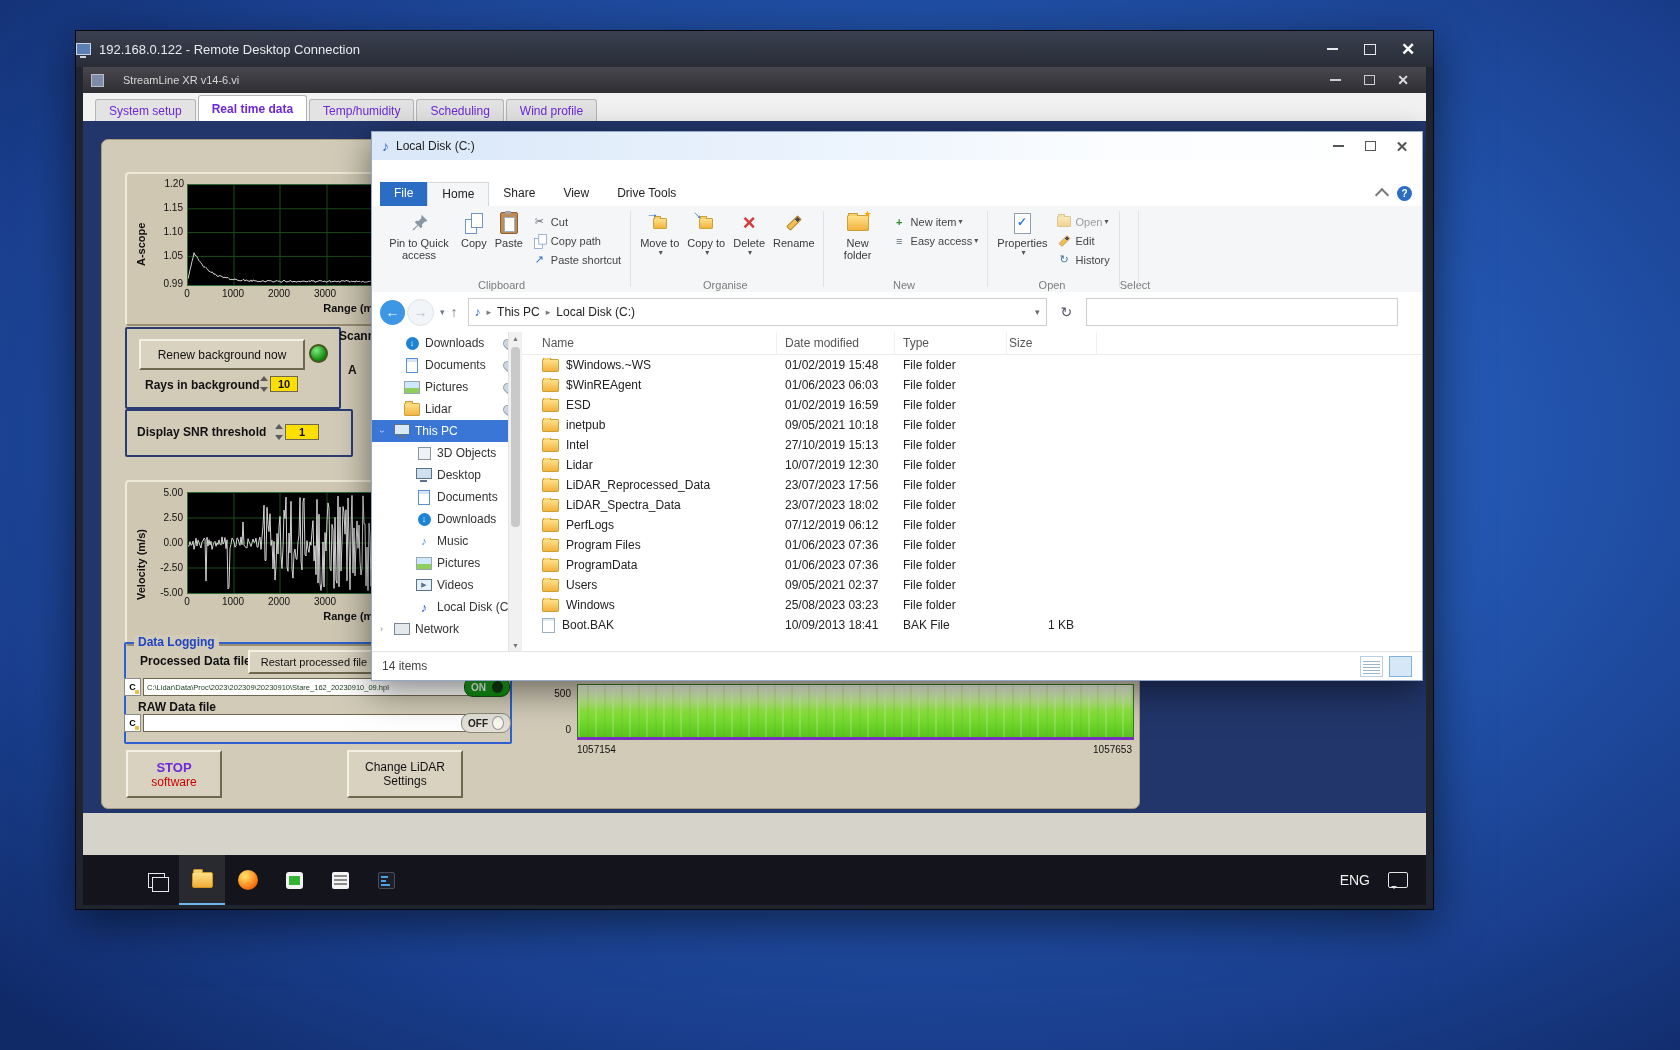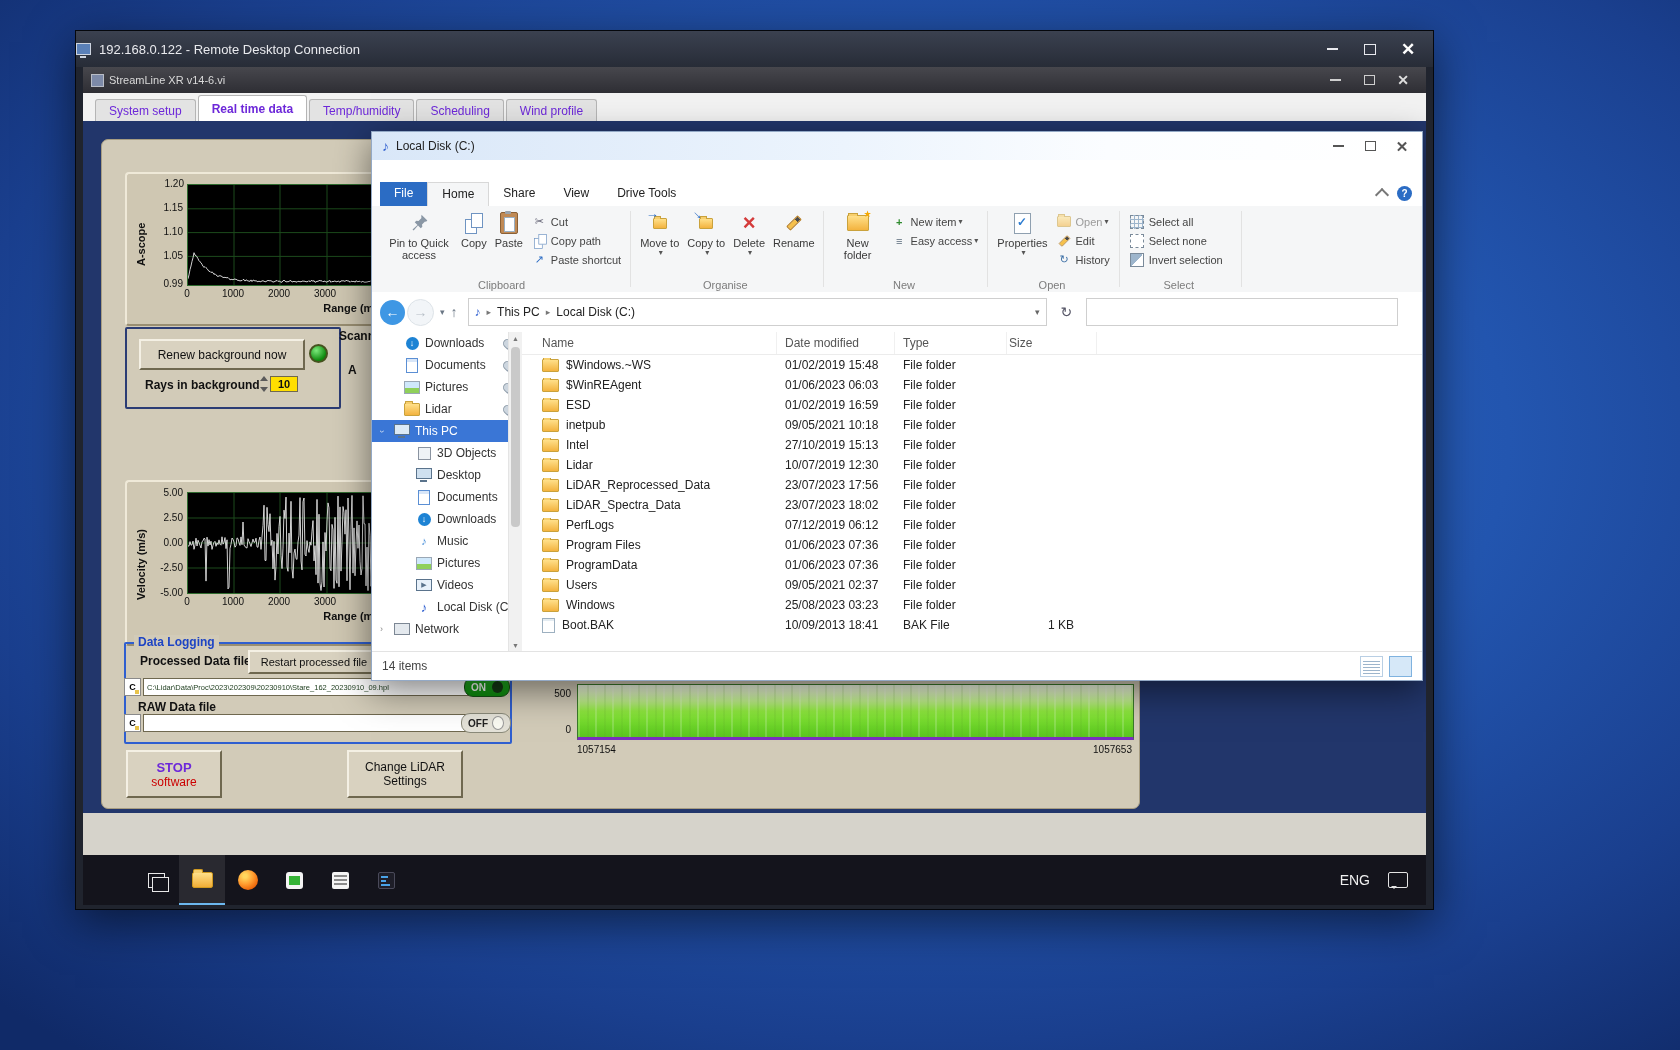--- a/index.html
+++ b/index.html
@@ -19,21 +19,21 @@
   .wc{width:38px;height:24px;display:flex;align-items:center;justify-content:center}
   .g-min{width:11px;height:2px;background:#e8e9ee}
   .g-max{width:10px;height:9px;border:1.5px solid #e8e9ee}
   .g-close{color:#fff;font-size:17px;font-weight:bold;line-height:1}
   .rdp-body{position:absolute;left:7px;right:7px;top:36px;bottom:4px;background:#8d8d8d;overflow:hidden}
 
   
   .app{position:absolute;left:0;top:0;right:0;height:792px;background:#d6d3cb}
   .app-tb{height:26px;background:linear-gradient(#47474d,#2e2e34);display:flex;align-items:center;color:#d9d9d9;font-size:11px;padding-left:8px}
   .ic-app{width:11px;height:11px;border:1px solid #b9bdc6;background:#7d8aa8;flex:none}
-  .app-tb .title{margin-left:5px}
+  .app-tb .title{margin-left:19px}
   .app-ctrl{margin-left:auto;display:flex;gap:4px;padding-right:8px}
   .app-ctrl .wc{width:30px;height:20px}
   .app-ctrl .g-min{background:#cfcfcf}
   .app-ctrl .g-max{border-color:#cfcfcf;width:9px;height:8px}
   .app-ctrl .g-close{color:#dedede;font-size:14px}
   .tabstrip{height:28px;background:#f2f2f2;border-bottom:1px solid #c6c6c6;display:flex;align-items:flex-end;padding-left:12px}
   .tab{height:21px;display:flex;align-items:center;padding:0 13px;margin-right:2px;background:#e3e3e3;border:1px solid #b5b5b5;border-bottom:none;border-radius:3px 3px 0 0;color:#6d28d9}
   .tab.sel{background:#fff;font-weight:bold;height:25px}
   .panel{position:absolute;left:0;right:0;top:54px;height:692px;background:#22366b;overflow:hidden}
   .tan{position:absolute;left:18px;top:18px;width:1037px;height:668px;background:#d2cbb8;border:1px solid #a79d82;border-radius:7px}
@@ -281,20 +281,30 @@
                   <i class="up"></i>
                   <i class="dn"></i>
                 </span>
               <span class="num">10</span>
             </div>
           </div>
 
           <span class="lv-label" style="left:237px;top:189px">Scann</span>
           <span class="lv-label" style="left:246px;top:223px">A</span>
 
+          <div class="nv-box" style="left:23px;top:269px;width:224px;height:44px">
+            <span class="lv-label" style="left:10px;top:14px">Display SNR threshold</span>
+            <div class="numfield" style="left:148px;top:11px">
+              <span class="spin">
+                  <i class="up"></i>
+                  <i class="dn"></i>
+                </span>
+              <span class="num" style="min-width:26px">1</span>
+            </div>
+          </div>
 
           <div class="lv-box" style="left:23px;top:340px;width:262px;height:162px">
             <span class="rot" style="left:8px;top:118px">Velocity (m/s)</span>
             <span class="tick ytick" style="left:24px;top:5px;width:32px">5.00</span>
             <span class="tick ytick" style="left:24px;top:30px;width:32px">2.50</span>
             <span class="tick ytick" style="left:24px;top:55px;width:32px">0.00</span>
             <span class="tick ytick" style="left:24px;top:80px;width:32px">-2.50</span>
             <span class="tick ytick" style="left:24px;top:105px;width:32px">-5.00</span>
             <svg id="svg-v" class="plot" style="left:60px;top:10px" width="185" height="100" viewBox="0 0 185 100">
                 <line x1="46" y1="0" x2="46" y2="100" stroke="#1c4a1c" stroke-width="1"></line>
@@ -505,40 +515,20 @@
             </div>
             <div class="rsmall">
               <span class="ricon-s" style="color:#3a6ea5">↻</span>
               <span>History</span>
             </div>
           </div>
           <div class="rgrp-label">Open</div>
         </div>
 
         <div class="rgrp" style="padding-right:14px">
-          <div class="rsmallcol">
-            <div class="rsmall">
-              <span class="ricon-s">
-                  <span class="box-grid"></span>
-                </span>
-              <span>Select all</span>
-            </div>
-            <div class="rsmall">
-              <span class="ricon-s">
-                  <span class="box-dash"></span>
-                </span>
-              <span>Select none</span>
-            </div>
-            <div class="rsmall">
-              <span class="ricon-s">
-                  <span class="box-half"></span>
-                </span>
-              <span>Invert selection</span>
-            </div>
-          </div>
           <div class="rgrp-label">Select</div>
         </div>
       </div>
 
       <div class="navrow">
         <span class="circ back">←</span>
         <span class="circ fwd">→</span>
         <span class="navglyph" style="font-size:9px">▾</span>
         <span class="navglyph" style="font-size:14px">↑</span>
         <div class="addr">

